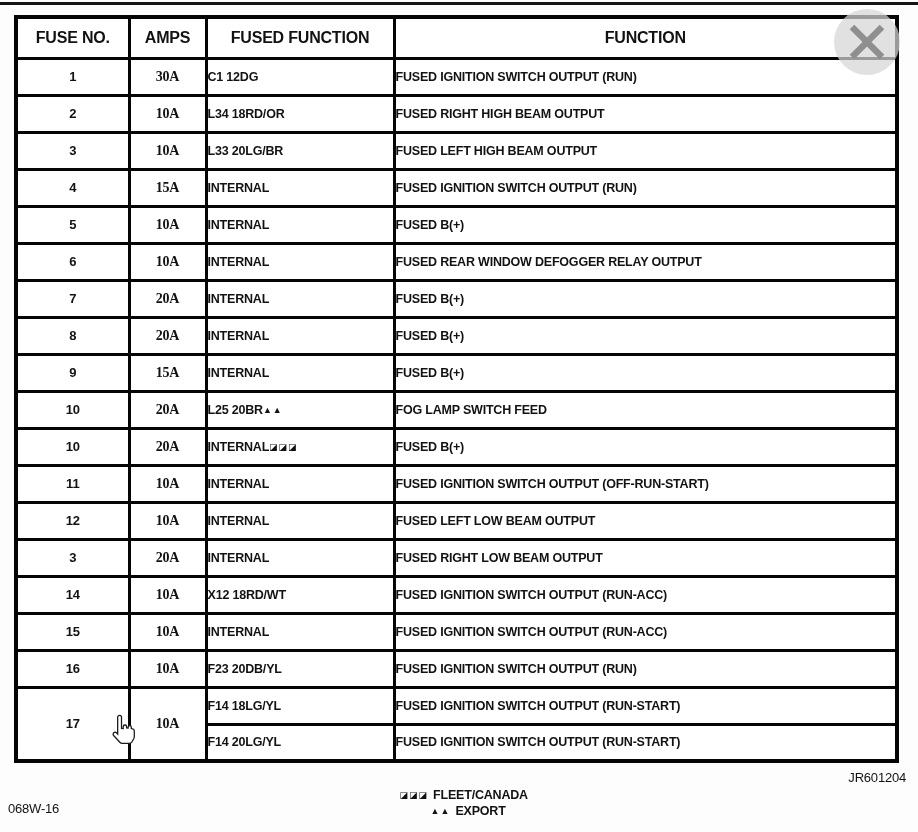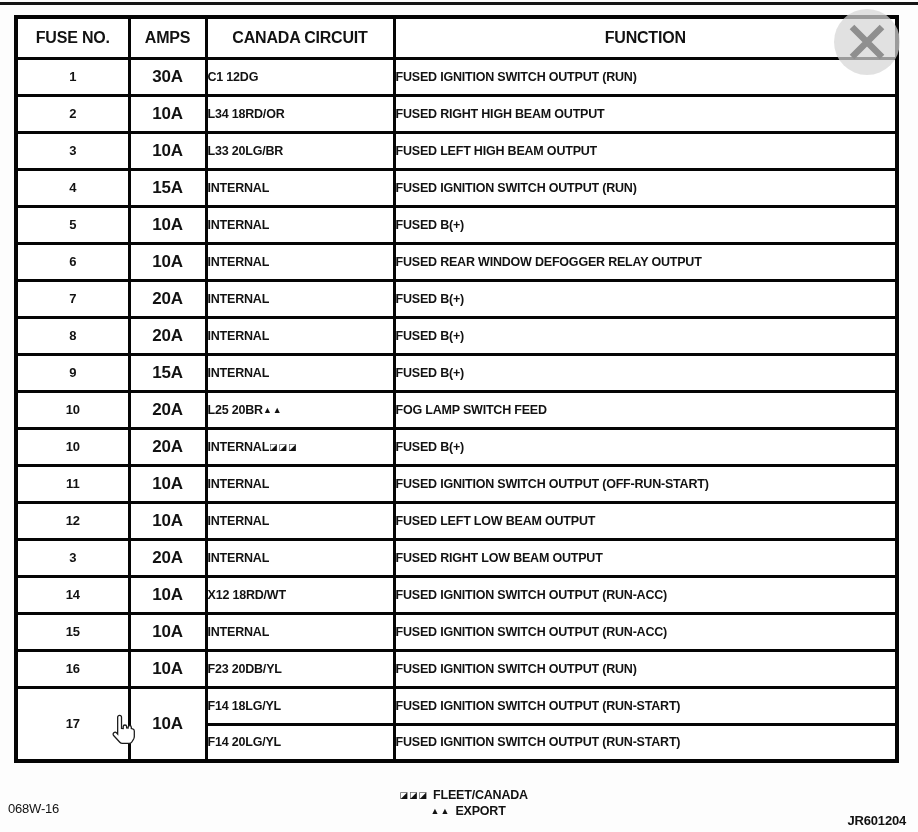--- a/index.html
+++ b/index.html
@@ -30,21 +30,21 @@
   }
   table.fuse-table{border:4px solid #050505;}
   col.w-fuse{width:113px;}
   col.w-amps{width:77px;}
   col.w-circuit{width:188px;}
   col.w-func{width:503px;}
   tr.hdr{height:41px;}
   tr.row{height:37px;}
   th{font-size:16px;text-align:center;letter-spacing:-0.3px;}
   td.c-fuse{font-size:13px;text-align:center;}
-  td.c-amps{font-size:17px;text-align:center;}
+  td.c-amps{font-size:14px;text-align:center;font-family:Liberation Serif, serif;}
   td.c-circuit{font-size:12.5px;text-align:left;padding-left:14px;padding-right:10px;}
   td.c-func{font-size:12.5px;text-align:left;padding-left:12px;}
   .circuit-wrap{display:flex;align-items:center;justify-content:flex-start;}
   .mark{font-size:9px;letter-spacing:1px;color:#111;padding-right:2px;}
   
   .close-btn{
     position:absolute;left:834px;top:9px;width:66px;height:66px;border-radius:50%;
     background:rgba(213,213,213,0.72);
     display:flex;align-items:center;justify-content:center;
     z-index:5;cursor:pointer;
@@ -54,21 +54,21 @@
     position:absolute;left:0;top:787px;width:918px;
     display:flex;flex-direction:column;align-items:center;
     font-size:12.5px;font-weight:700;letter-spacing:-0.2px;line-height:16px;
   }
   .legend-row{display:flex;align-items:center;}
   .legend-sym{display:inline-block;width:38px;text-align:right;font-size:9px;letter-spacing:1px;margin-right:5px;}
   .footer-left{
     position:absolute;left:8px;top:801px;font-size:13px;font-weight:400;letter-spacing:-0.2px;
   }
   .footer-right{
-    position:absolute;right:12px;top:813px;font-size:13px;font-weight:700;letter-spacing:-0.2px;
+    position:absolute;right:12px;top:770px;font-size:13px;font-weight:400;letter-spacing:-0.2px;
   }
   .cursor-overlay{
     position:absolute;left:110px;top:714px;z-index:6;pointer-events:none;
   }
 </style>
 </head>
 <body>
 
 <div class="top-rule"></div>
 
@@ -76,21 +76,21 @@
   <colgroup>
     <col class="w-fuse">
       <col class="w-amps">
       <col class="w-circuit">
       <col class="w-func">
   </colgroup>
   <thead>
     <tr class="hdr">
       <th>FUSE NO.</th>
       <th>AMPS</th>
-      <th>CANADA CIRCUIT</th>
+      <th>FUSED FUNCTION</th>
       <th>FUNCTION</th>
     </tr>
   </thead>
   <tbody>
       <tr class="row">
         <td class="c-fuse">1</td>
         <td class="c-amps">30A</td>
         <td class="c-circuit">
           <span class="circuit-wrap">
             <span>C1 12DG</span>

